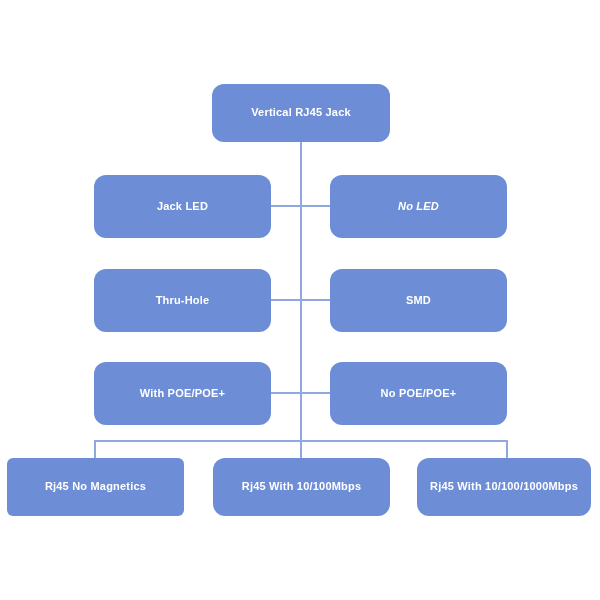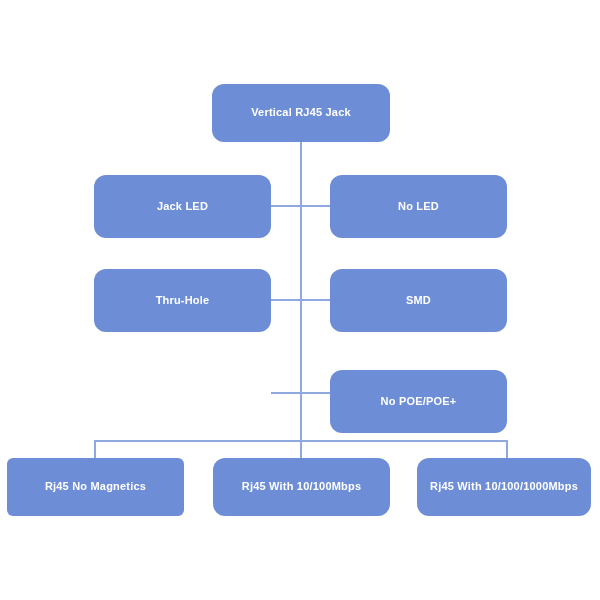--- a/index.html
+++ b/index.html
@@ -41,27 +41,27 @@
     background: #8fa9e0;
     z-index: 1;
   }
   .v-line { width: 2px; }
   .h-line { height: 2px; }
 
   
   #node-root       { left: 212px; top: 84px;  width: 178px; height: 58px; }
 
   #node-with-led   { left: 94px;  top: 175px; width: 177px; height: 63px; }
-  #node-no-led     { left: 330px; top: 175px; width: 177px; height: 63px; }
+  #node-no-led     { left: 330px; top: 175px; width: 177px; height: 63px; font-style: italic; }
 
   #node-thru-hole  { left: 94px;  top: 269px; width: 177px; height: 63px; }
   #node-smd        { left: 330px; top: 269px; width: 177px; height: 63px; }
 
   #node-with-poe   { left: 94px;  top: 362px; width: 177px; height: 63px; }
-  #node-no-poe     { left: 330px; top: 362px; width: 177px; height: 63px; margin-top: 8px; }
+  #node-no-poe     { left: 330px; top: 362px; width: 177px; height: 63px; }
 
   #node-no-mag     { left: 7px;   top: 458px; width: 177px; height: 58px; border-radius: 6px; }
   #node-10-100     { left: 213px; top: 458px; width: 177px; height: 58px; }
   #node-10-100-1000{ left: 417px; top: 458px; width: 174px; height: 58px; }
 
   
   #spine            { left: 300px; top: 142px;  width: 2px;   height: 300px; }
 
   #branch-led-left  { left: 271px; top: 205px;  width: 30px;  height: 2px; }
   #branch-led-right { left: 301px; top: 205px;  width: 30px;  height: 2px; }
@@ -99,19 +99,20 @@
   <div class="connector v-line" id="bracket-leg-right"></div>
 
   <div class="node" id="node-root">Vertical RJ45 Jack</div>
 
   <div class="node" id="node-with-led">Jack LED</div>
   <div class="node" id="node-no-led">No LED</div>
 
   <div class="node" id="node-thru-hole">Thru-Hole</div>
   <div class="node" id="node-smd">SMD</div>
 
+  <div class="node" id="node-with-poe">With POE/POE+</div>
   <div class="node" id="node-no-poe">No POE/POE+</div>
 
   <div class="node" id="node-no-mag">Rj45 No Magnetics</div>
   <div class="node" id="node-10-100">Rj45 With 10/100Mbps</div>
   <div class="node" id="node-10-100-1000">Rj45 With 10/100/1000Mbps</div>
 
 </div>
 
 </body></html>

